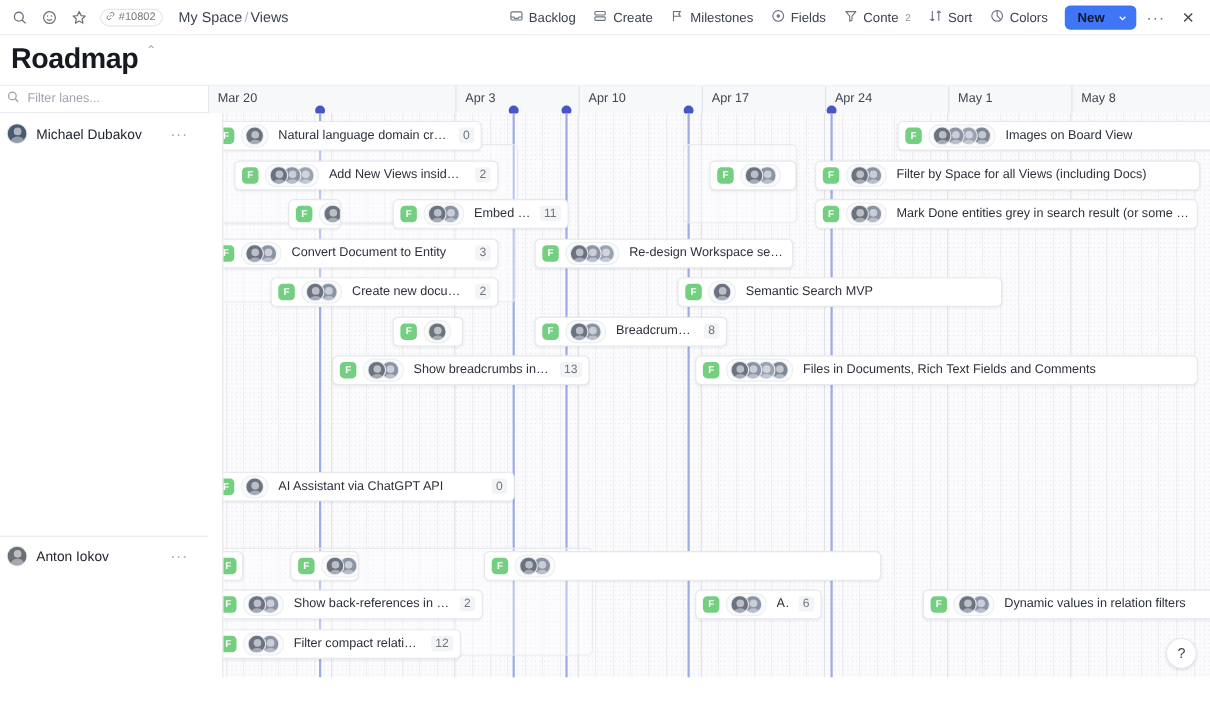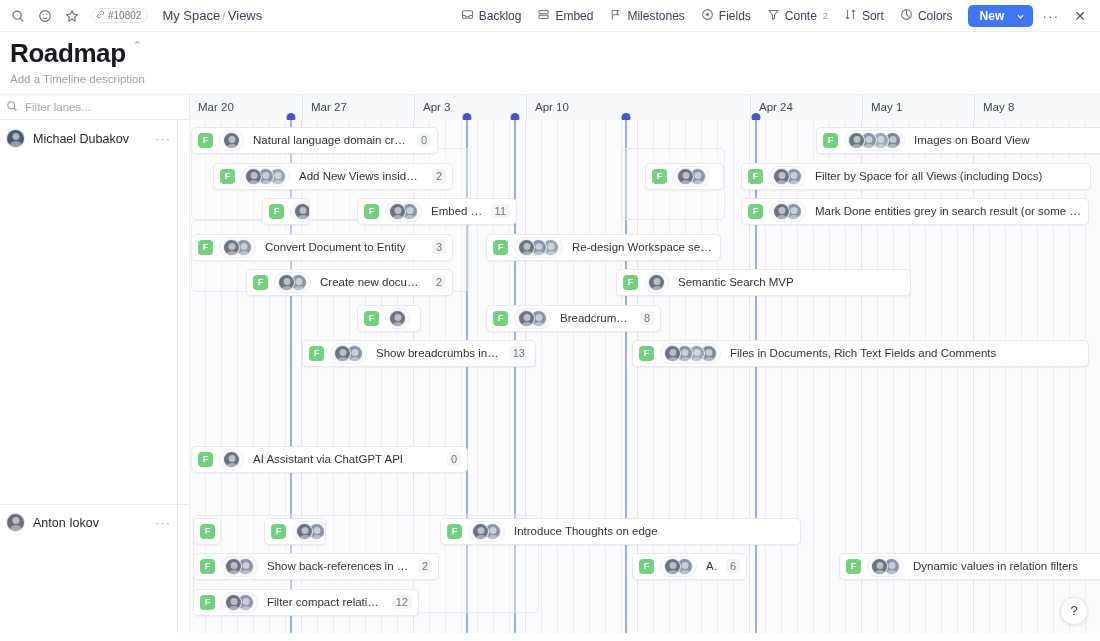--- a/index.html
+++ b/index.html
@@ -37,21 +37,21 @@
   }
   .tb-item {
     display: flex; align-items: center; gap: 5px;
     font-size: 12px; color: #3c4250;
     padding: 4px 7px; border-radius: 5px;
     white-space: nowrap;
   }
   .tb-badge { font-size: 9px; color: #8d9299; margin-left: 1px; }
   .new-btn {
     display: flex; align-items: center;
-    background: #3f76f6; color: #ffffff;
+    background: #3f76f6; color: #0f172a;
     border-radius: 5px; height: 22px;
     font-size: 12px; font-weight: bold;
     margin-left: 6px;
     overflow: hidden;
   }
   .new-btn .lbl { padding: 0 10px 0 12px; }
   .new-btn .caret { padding: 0 8px 0 2px; display:flex; align-items:center; }
   .tb-dots { font-size: 14px; color: #6b7280; padding: 2px 7px; letter-spacing: 1px;}
   .tb-close { font-size: 14px; color: #4b5058; padding: 2px 6px; }
 
@@ -91,21 +91,21 @@
   }
   .wk:first-child { border-left: none; }
 
   
   .board {
     position: relative;
     width: 1100px; height: 513px;
     overflow: hidden;
   }
   .lanecol {
-    position: absolute; left: 0; top: 0; width: 178px; height: 513px;
+    position: absolute; left: 0; top: 0; width: 203px; height: 513px;
     background: #fff; z-index: 6;
     border-right: 1px solid #e4e7eb;
   }
   .lane-head {
     display: flex; align-items: center; gap: 8px;
     padding: 0 10px 0 6px; height: 30px;
     position: relative;
   }
   .lane-name { font-size: 12.5px; color: #23272f; white-space: nowrap; }
   .lane-dots { position: absolute; right: 18px; color: #9aa0a8; font-size: 13px; letter-spacing: 1px; }
@@ -251,21 +251,21 @@
             <rect x="1.8" y="3.4" width="12.4" height="9.2" rx="1.6"></rect>
             <path d="M1.8 9.2h3.3l.9 1.5h4l.9-1.5h3.3"></path>
           </svg></span>
       <span>Backlog</span>
     </div>
     <div class="tb-item">
       <span><svg width="13" height="13" viewBox="0 0 16 16" fill="none" stroke="#6b7280" stroke-width="1.25">
             <rect x="2.2" y="3" width="11.6" height="4" rx="1.2"></rect>
             <rect x="2.2" y="9" width="11.6" height="4" rx="1.2"></rect>
           </svg></span>
-      <span>Embed</span>
+      <span>Create</span>
     </div>
     <div class="tb-item">
       <span><svg width="13" height="13" viewBox="0 0 16 16" fill="none" stroke="#6b7280" stroke-width="1.25">
             <path d="M4 14V2.6"></path>
             <path d="M4 3h7.6l-1.8 2.7L11.6 8.4H4"></path>
           </svg></span>
       <span>Milestones</span>
     </div>
     <div class="tb-item">
       <span><svg width="13" height="13" viewBox="0 0 16 16" fill="none" stroke="#6b7280" stroke-width="1.25">
@@ -306,39 +306,38 @@
     <div class="tb-dots">···</div>
     <div class="tb-close">✕</div>
   </div>
 </div>
 
 <div class="titlewrap">
   <div class="title-row">
     <div class="title">Roadmap</div>
     <div class="title-chev">⌃</div>
   </div>
-  <div class="subtitle">Add a Timeline description</div>
 </div>
 
 <div class="filterrow">
   <div class="filterbox">
     <span>
       <svg width="12" height="12" viewBox="0 0 16 16" fill="none" stroke="#9aa0a8" stroke-width="1.5">
           <circle cx="7" cy="7" r="4.6"></circle>
           <path d="M10.4 10.4 L14 14"></path>
         </svg>
     </span>
     <span class="ph">Filter lanes...</span>
   </div>
   <div class="tl-head">
     <div class="tl-head-inner" id="weeks-host">
         <div class="wk" style="left: 0px;"><span>Mar 20</span></div>
-        <div class="wk" style="left: 112px;"><span>Mar 27</span></div>
         <div class="wk" style="left: 224px;"><span>Apr 3</span></div>
         <div class="wk" style="left: 336px;"><span>Apr 10</span></div>
+        <div class="wk" style="left: 448px;"><span>Apr 17</span></div>
         <div class="wk" style="left: 560px;"><span>Apr 24</span></div>
         <div class="wk" style="left: 672px;"><span>May 1</span></div>
         <div class="wk" style="left: 784px;"><span>May 8</span></div>
         <div class="msdot" style="left: 101px; top: 18px;"></div>
         <div class="msdot" style="left: 277px; top: 18px;"></div>
         <div class="msdot" style="left: 325px; top: 18px;"></div>
         <div class="msdot" style="left: 436px; top: 18px;"></div>
         <div class="msdot" style="left: 566px; top: 18px;"></div>
       </div>
   </div>
@@ -524,21 +523,20 @@
             <div class="avatar" style="background: rgb(138, 148, 166); z-index: 9;"></div>
           </div>
           <div class="ctitle"></div>
         </div>
         <div class="card" style="left: 251px; top: 398px; width: 361px;">
           <div class="fbadge">F</div>
           <div class="avs">
             <div class="avatar" style="background: rgb(107, 114, 128); z-index: 10;"></div>
             <div class="avatar" style="background: rgb(138, 148, 166); z-index: 9;"></div>
           </div>
-          <div class="ctitle">Introduce Thoughts on edge</div>
         </div>
         <div class="card" style="left: 4px; top: 433px; width: 246px;">
           <div class="fbadge">F</div>
           <div class="avs">
             <div class="avatar" style="background: rgb(107, 114, 128); z-index: 10;"></div>
             <div class="avatar" style="background: rgb(138, 148, 166); z-index: 9;"></div>
           </div>
           <div class="ctitle">Show back-references in Do…</div>
           <div class="ccount">2</div>
         </div>

